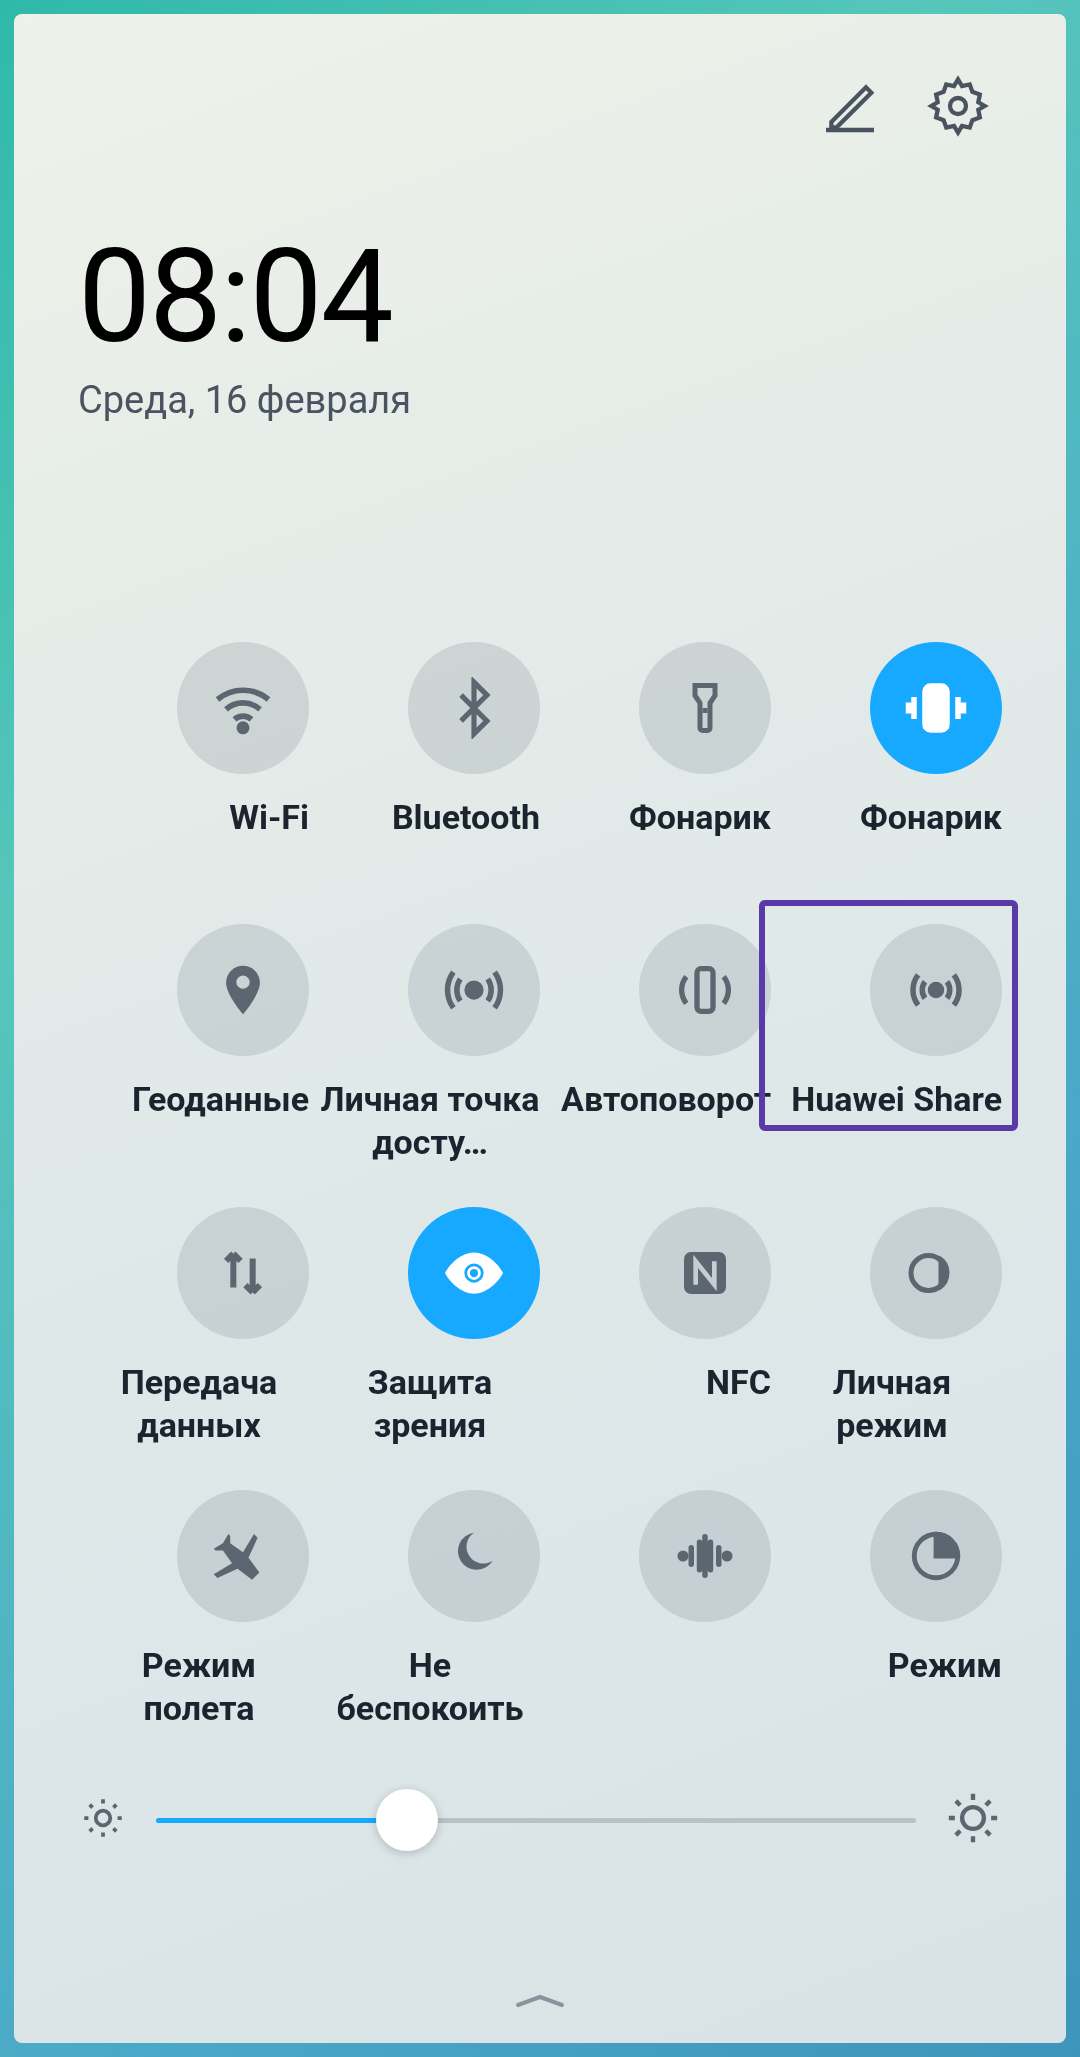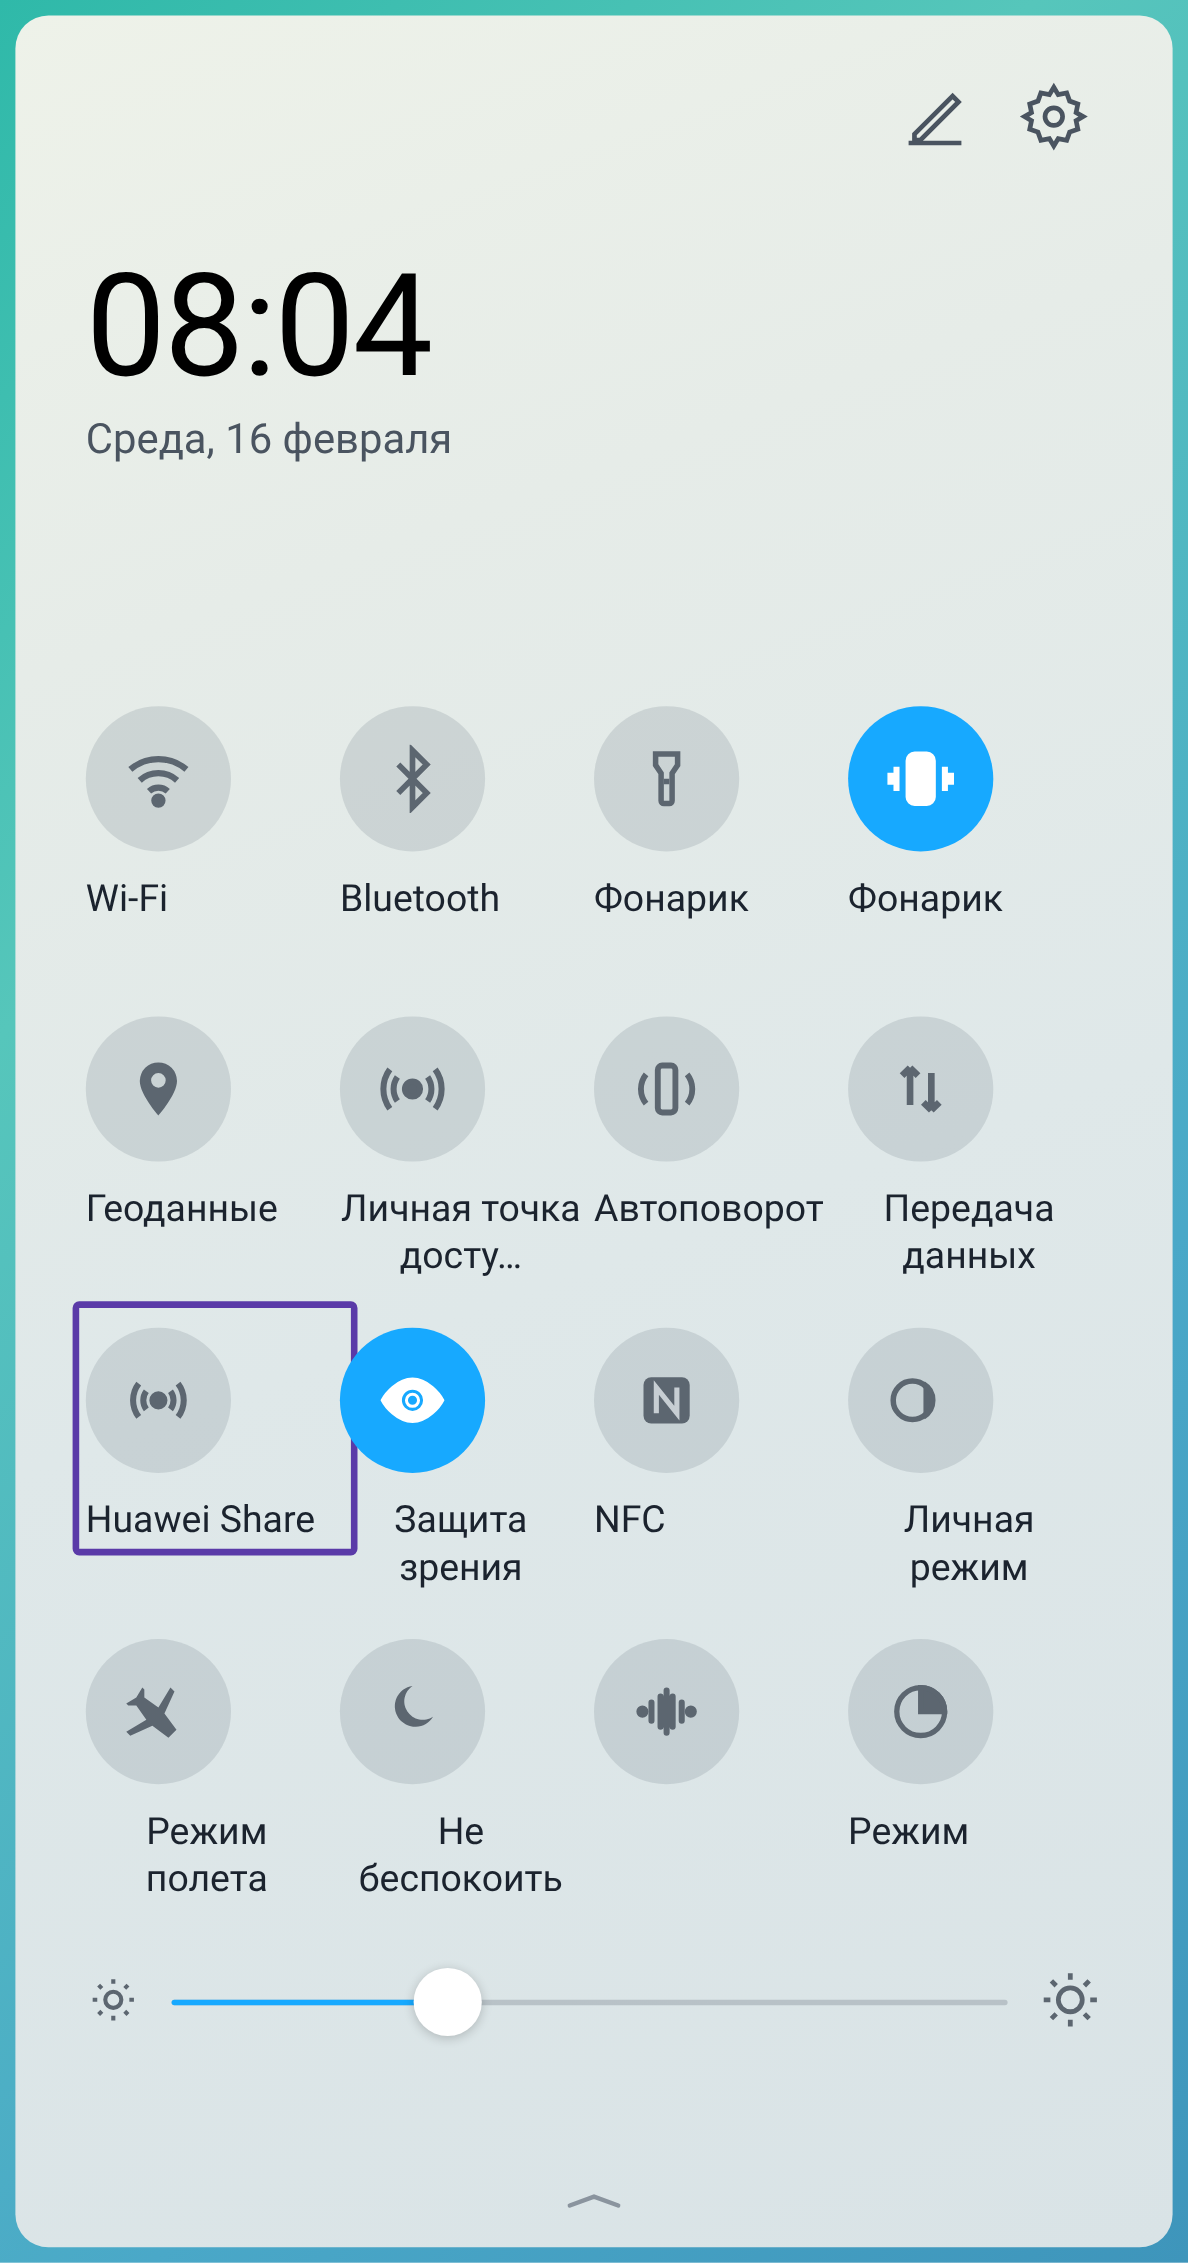--- a/index.html
+++ b/index.html
@@ -4,21 +4,21 @@
 <style>
   * { box-sizing: border-box; margin: 0; padding: 0; }
   html, body { width: 1080px; height: 2057px; overflow: hidden; font-family: -apple-system, BlinkMacSystemFont, "Segoe UI", Roboto, sans-serif; }
   body {
     background: linear-gradient(135deg, #2fb9a9 0%, #56c6bb 30%, #4aa8c8 70%, #3e95bb 100%);
     padding: 14px;
   }
   .panel {
     width: 100%;
     height: 100%;
-    border-radius: 30px;
+    border-radius: 8px;
     background: linear-gradient(160deg, #eef2e9 0%, #e6ece8 25%, #dfe8e9 55%, #d9e3e6 100%);
     padding: 60px 64px 40px;
     display: flex;
     flex-direction: column;
     position: relative;
   }
   .top-icons {
     display: flex;
     justify-content: flex-end;
     gap: 44px;
@@ -40,25 +40,26 @@
     margin-bottom: 220px;
   }
   .grid {
     display: grid;
     grid-template-columns: repeat(4, 1fr);
     gap: 44px 0;
   }
   .tile {
     display: flex;
     flex-direction: column;
-    align-items: flex-start;
+    align-items: flex-end;
     justify-content: flex-start;
     text-align: center;
     cursor: pointer;
     position: relative;
+    font-weight: bold;
   }
   .circle {
     width: 132px;
     height: 132px;
     border-radius: 50%;
     background: rgba(120,130,140,0.22);
     display: flex;
     align-items: center;
     justify-content: center;
     margin-bottom: 22px;
@@ -217,39 +218,39 @@
     <div class="tile">
       <div class="circle">
         <svg width="64" height="64" viewBox="0 0 24 24" fill="none" stroke="#5c6670" stroke-width="2">
           <rect x="9" y="4" width="6" height="16" rx="1.5"></rect>
           <path d="M5 7a8 8 0 0 0 0 10M19 7a8 8 0 0 1 0 10"></path>
         </svg>
       </div>
       <div class="tile-label">Автоповорот</div>
     </div>
 
-    <div class="tile">
-      <div class="circle">
-        <svg width="58" height="58" viewBox="0 0 24 24" fill="none" stroke="#5c6670" stroke-width="2.5">
-          <path d="M8 4v14M8 4l-3 3M8 4l3 3M16 20V6M16 20l-3-3M16 20l3-3"></path>
-        </svg>
-      </div>
-      <div class="tile-label">Передача данных</div>
-    </div>
-
     <div class="tile" style="position:relative;">
       <div class="highlight-box" style="top:-24px;left:-12px;right:-16px;bottom:32px;"></div>
       <div class="circle">
         <svg width="66" height="66" viewBox="0 0 24 24" fill="none" stroke="#5c6670" stroke-width="2">
           <circle cx="12" cy="12" r="2" fill="#5c6670"></circle>
           <path d="M8 9a5 5 0 0 0 0 6M16 9a5 5 0 0 1 0 6"></path>
           <path d="M5.5 6.5a9 9 0 0 0 0 11M18.5 6.5a9 9 0 0 1 0 11"></path>
         </svg>
       </div>
       <div class="tile-label">Huawei Share</div>
+    </div>
+
+    <div class="tile">
+      <div class="circle">
+        <svg width="58" height="58" viewBox="0 0 24 24" fill="none" stroke="#5c6670" stroke-width="2.5">
+          <path d="M8 4v14M8 4l-3 3M8 4l3 3M16 20V6M16 20l-3-3M16 20l3-3"></path>
+        </svg>
+      </div>
+      <div class="tile-label">Передача данных</div>
     </div>
 
     <div class="tile">
       <div class="circle active">
         <svg width="66" height="66" viewBox="0 0 24 24" fill="#fff">
           <path d="M12 5c-5 0-9 5-10 7 1 2 5 7 10 7s9-5 10-7c-1-2-5-7-10-7zm0 11a4 4 0 1 1 0-8 4 4 0 0 1 0 8z"></path>
           <circle cx="12" cy="12" r="2" fill="#17a9ff"></circle>
         </svg>
       </div>
       <div class="tile-label">Защита зрения</div>

